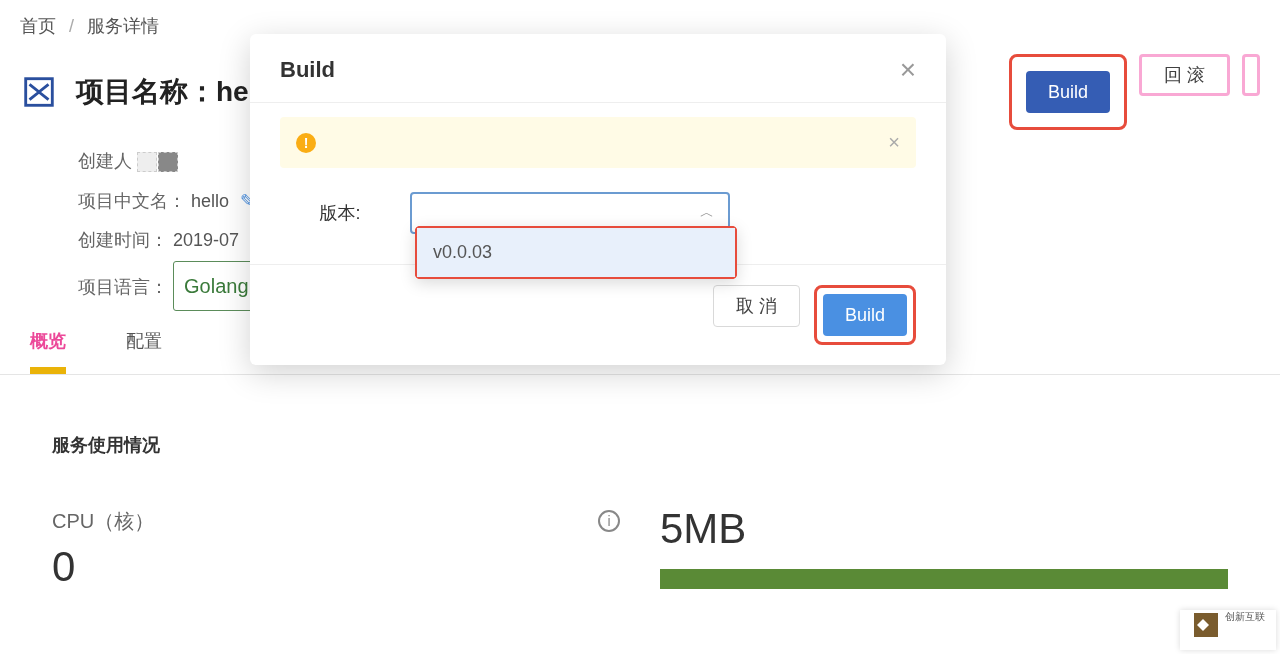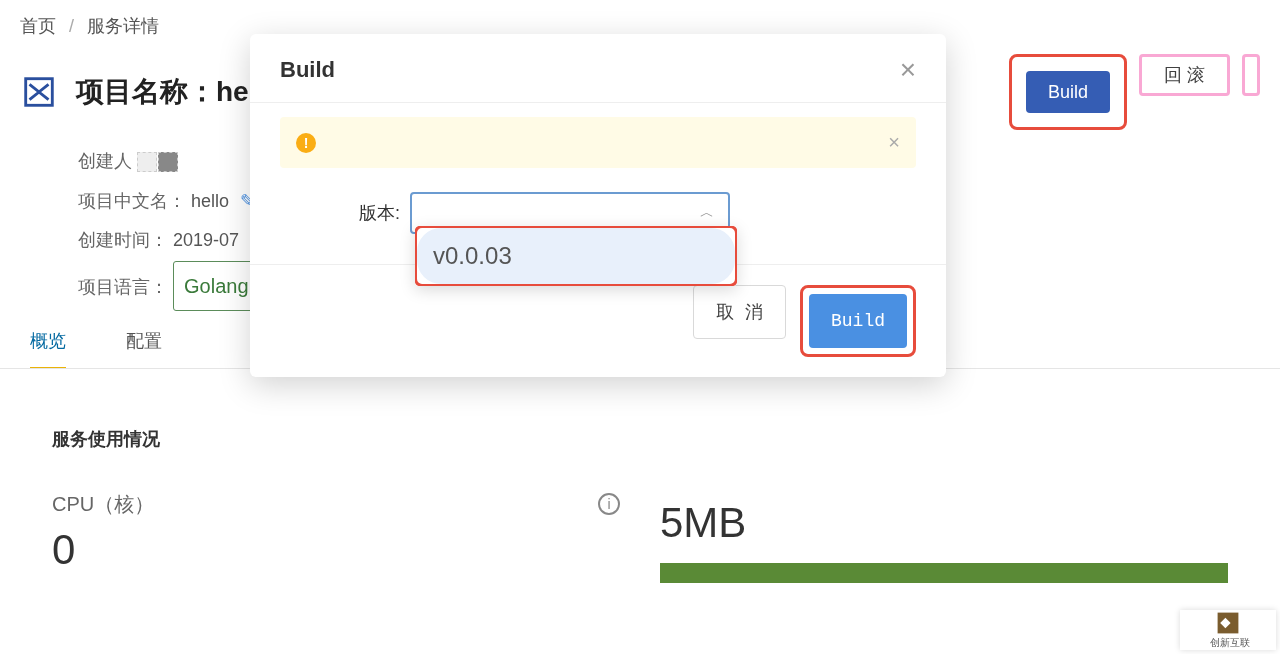--- a/index.html
+++ b/index.html
@@ -72,30 +72,30 @@
       border:1px dashed #ccc;
     }
     
     .tabs {
       display:flex; gap:60px;
       padding: 18px 30px 0;
       border-bottom:1px solid #e5e5e5;
       font-size:18px;
     }
     .tab { padding-bottom:14px; color:#555; cursor:pointer; }
-    .tab.active { color:#0369a1; border-bottom:1px solid #eab308; font-weight:400; }
+    .tab.active { color:#ec4899; border-bottom:7px solid #eab308; font-weight:700; }
     
     .panel {
       margin: 34px 8px 0;
       background:#fff;
     }
     .panel-title { font-size:18px; font-weight:600; padding:24px 44px 10px; }
     .stats-row { display:flex; padding: 30px 44px 0; gap:40px; }
     .stat-box { flex:1; }
-    .stat-head { display:flex; align-items:center; justify-content:space-between; color:#666; font-size:20px; }
+    .stat-head { display:flex; align-items:center; justify-content:space-between; color:#666; font-size:20px;margin-top:11px; }
     .stat-value { font-size:42px; font-weight:500; margin-top:8px; }
     .usage-bar { height:20px; background:#5a8a36; margin-top:16px; }
     .info-icon {
       width:22px; height:22px; border:2px solid #888; border-radius:50%;
       display:inline-flex; align-items:center; justify-content:center;
       font-size:14px; color:#888;
     }
     
     .modal {
       position:absolute; left:250px; top:34px;
@@ -125,63 +125,62 @@
       width:20px; height:20px; border-radius:50%; background:#faad14;
       color:#fff; display:inline-flex; align-items:center; justify-content:center;
       font-weight:bold; font-size:14px;
       margin-right:10px;
     }
     .alert .alert-close { margin-left:auto; color:#aaa; font-size:20px; cursor:pointer; }
     .form-row {
       display:flex; align-items:center; margin-top:24px;
       font-size:18px;
     }
-    .form-label { width:130px; text-align:right; color:#333; padding-right:10px; }
+    .form-label { width:130px; text-align:center; color:#333; padding-right:10px; }
     .select {
       width:320px; height:42px;
       border:2px solid #6b9bd1;
       border-radius:4px;
       background:#fff;
       display:flex; align-items:center; justify-content:flex-end;
       padding:0 14px;
       cursor:pointer;
     }
     .select .chev { color:#999; font-size:14px; }
     .modal-footer {
       border-top:1px solid #eee;
       padding:20px 30px;
       display:flex; justify-content:flex-end; gap:14px;
     }
     .mf-build-hl {
       border:3px solid #e74c3c; border-radius:8px; padding:6px;
     }
-    .btn-modal { height:54px; padding:0 22px; border-radius:4px; font-size:18px; display:inline-flex; align-items:center; justify-content:center; cursor:pointer;font-family:Liberation Mono, monospace; }
+    .btn-modal { height:42px; padding:0 22px; border-radius:4px; font-size:18px; display:inline-flex; align-items:center; justify-content:center; cursor:pointer; }
     .btn-modal-primary { background:#4a90e2; color:#fff; }
     .btn-modal-default { background:#fff; border:1px solid #d9d9d9; color:#444; }
     
     .dropdown {
       position:absolute; left:415px; top:226px;
       width:322px; background:#fff;
       border-radius:4px;
       box-shadow:0 4px 16px rgba(0,0,0,.15);
       z-index:20;
       overflow:hidden;
     }
-    .dropdown .opt { padding:14px 16px; font-size:24px; color:#555; cursor:pointer;border-radius:24px; }
+    .dropdown .opt { padding:14px 16px; font-size:18px; color:#555; cursor:pointer; }
     .dropdown .opt.sel { background:#e8f0fb; }
     .opt-hl {
       border:3px solid #e74c3c; border-radius:8px;
       margin:-1px;
     }
     .watermark {
       position:absolute; right:4px; bottom:4px;
       width:96px; height:40px; background:#fff;
-      display:flex; align-items:center; justify-content:center;
+      display:flex; justify-content:center;
       box-shadow:0 0 6px rgba(0,0,0,.15);
-      flex-direction:column;
     }
   </style>
 </head>
 <body>
 
 <div class="breadcrumb">
   <a href="#">首页</a>
   <span class="sep">/</span>
   <span>服务详情</span>
 </div>

